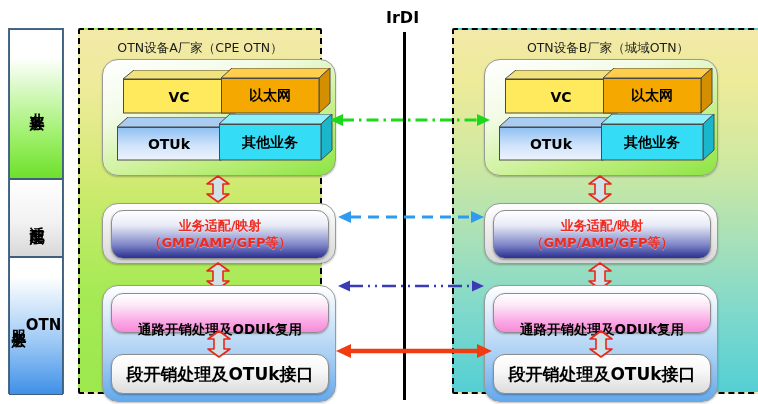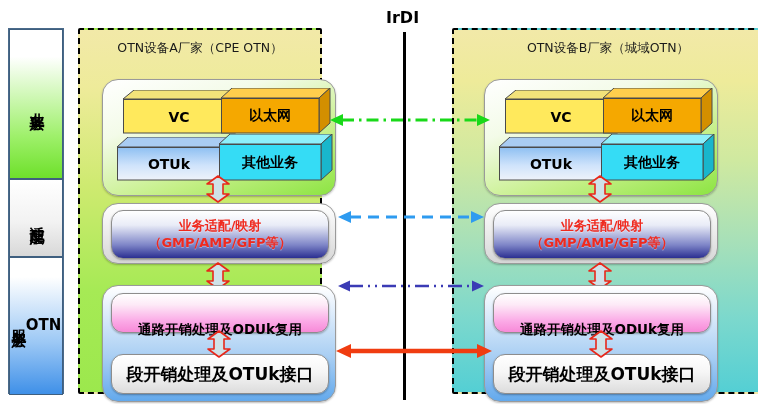--- a/index.html
+++ b/index.html
@@ -31,21 +31,21 @@
      background:linear-gradient(180deg,#f2e9a8 0%,#eeeb9a 16%,#cdea6f 44%,#a6ea55 72%,#9ce84d 100%);}
   #panel-b{left:452px;width:312px;
      background:linear-gradient(180deg,#f2e9a8 0%,#eeeb9a 14%,#cfe9a0 36%,#a8e0b8 58%,#7bd8cd 80%,#54cfd4 100%);}
   .panel-title{position:absolute;left:0;top:10px;width:100%;text-align:center;
                font-size:12.5px;color:#1a1a1a;font-weight:normal;}
 
   
   .group{position:absolute;border-radius:16px;box-sizing:border-box;
          border:1px solid #9a9a9a;}
   .grp-service{background:linear-gradient(160deg,#ffffff 0%,#f3fbe8 30%,#c4ef86 68%,#8ce442 100%);
-               box-shadow:0 1px 2px rgba(0,0,0,.25);margin-top:20px;}
+               box-shadow:0 1px 2px rgba(0,0,0,.25);}
   .grp-adapt{background:linear-gradient(180deg,#ffffff 0%,#ededed 45%,#d6d6d6 100%);
              box-shadow:0 1px 2px rgba(0,0,0,.25);}
   .grp-otn{background:linear-gradient(180deg,#ffffff 0%,#e3effc 20%,#a8cef3 62%,#63a9ec 100%);
            box-shadow:0 1px 2px rgba(0,0,0,.25);}
 
   
   .box3d{position:absolute;}
   .box3d .face{position:absolute;left:0;top:8px;right:10px;bottom:0;
                border:1px solid #4a4a4a;display:flex;align-items:center;
                justify-content:center;box-sizing:border-box;}

